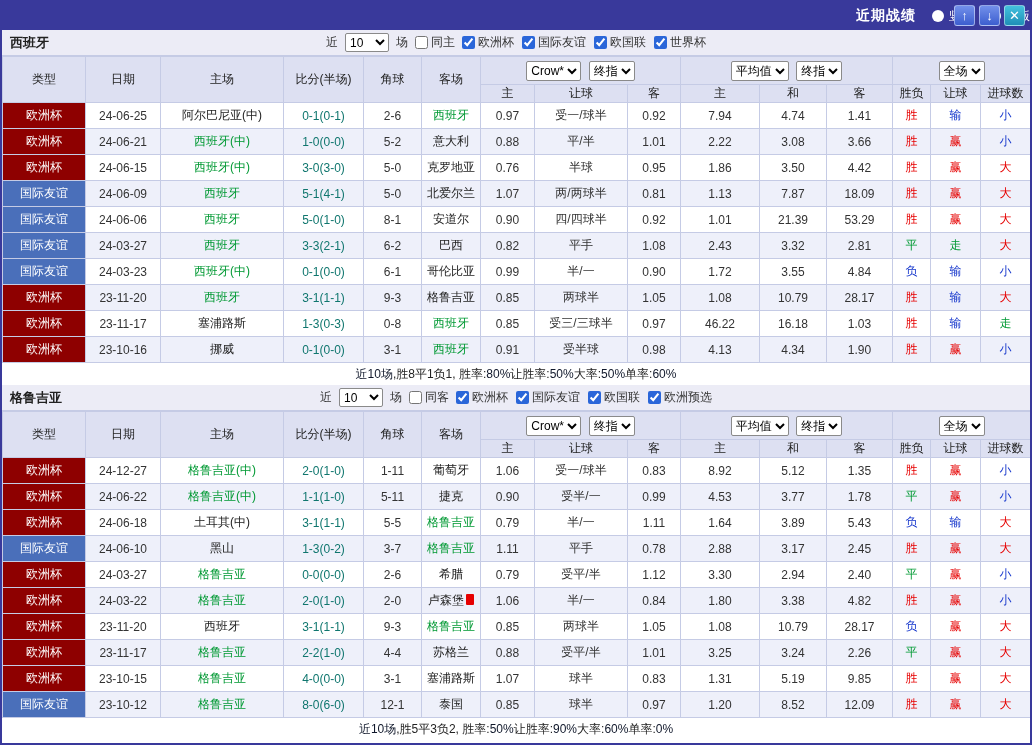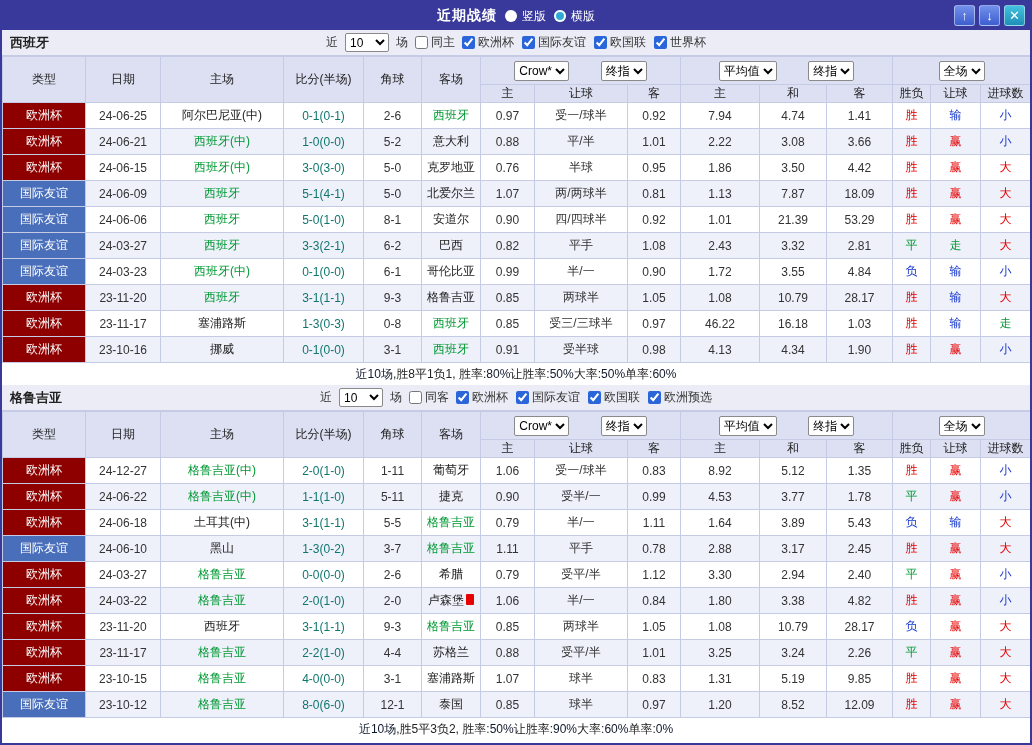--- a/index.html
+++ b/index.html
@@ -2,21 +2,21 @@
 <html><head>
 <meta charset="utf-8">
 <style>
   *{margin:0;padding:0;box-sizing:border-box}
   html,body{margin:0;padding:0}
   body{font-family:"Liberation Sans","DejaVu Sans",sans-serif;font-size:12px;background:#fff}
   .page{width:1032px;height:745px;border:2px solid #39399b;background:#fff;overflow:hidden;display:flex;flex-direction:column}
 
   
   .titlebar{height:28px;flex:0 0 28px;background:#39399b;position:relative;display:flex;align-items:center}
-  .tb-center{position:absolute;left:0;right:0;display:flex;justify-content:center;align-items:center;gap:8px;color:#fff}
+  .tb-center{position:absolute;left:0;right:0;display:flex;justify-content:flex-end;align-items:center;gap:16px;color:#fff}
   .tb-title{font-weight:bold;font-size:14px;letter-spacing:1px}
   .radio-label{display:inline-flex;align-items:center;gap:5px;font-size:12px;cursor:pointer}
   .radio-dot{width:12px;height:12px;border-radius:50%;background:#fff;display:inline-block}
   .radio-dot.checked{background:#2fa9d6;box-shadow:inset 0 0 0 2px #fff}
   .win-btns{position:absolute;right:5px;top:3px;display:flex;gap:4px}
   .win-btn{width:21px;height:21px;border-radius:3px;color:#fff;display:flex;align-items:center;justify-content:center;font-size:13px;font-weight:bold;border:1px solid rgba(255,255,255,.45);cursor:pointer}
   .win-btn.up,.win-btn.down{background:linear-gradient(#7290ea,#3c5ecf)}
   .win-btn.close{background:linear-gradient(#43c2de,#1f8fb7)}
 
   
@@ -28,21 +28,21 @@
   input[type=checkbox]{width:13px;height:13px;accent-color:#2a66d9}
   .ck{display:inline-flex;align-items:center;gap:3px;cursor:pointer}
   .league-filters{display:inline-flex;align-items:center;gap:8px}
 
   
   table.stats{width:100%;border-collapse:collapse;table-layout:fixed}
   table.stats th,table.stats td{border:1px solid #c5cbe5;text-align:center;overflow:hidden;white-space:nowrap;font-size:12px}
   thead th{background:#dde0f2;font-weight:normal;color:#222}
   tr.h1 th{height:28px}
   tr.h2 th{height:18px}
-  th.grp select{height:20px;font-size:12px;border:1px solid #8a8a8a;background:#fff;border-radius:2px;margin:0 14px;vertical-align:middle}
+  th.grp select{height:20px;font-size:12px;border:1px solid #8a8a8a;background:#fff;border-radius:2px;margin:0 2px;vertical-align:middle}
   tbody td{height:26px;color:#333;background:#fff}
   tbody tr:nth-child(even) td{background:#eef0fa}
   td.league{color:#fff}
   td.league.lg-red{background:#8e0000 !important}
   td.league.lg-blue{background:#4a6fba !important}
   td.team{color:#222}
   td.team.focus{color:#009933}
   td.score{color:#0f766e}
   td.res.res-red{color:#e60000}
   td.res.res-green{color:#009933}

